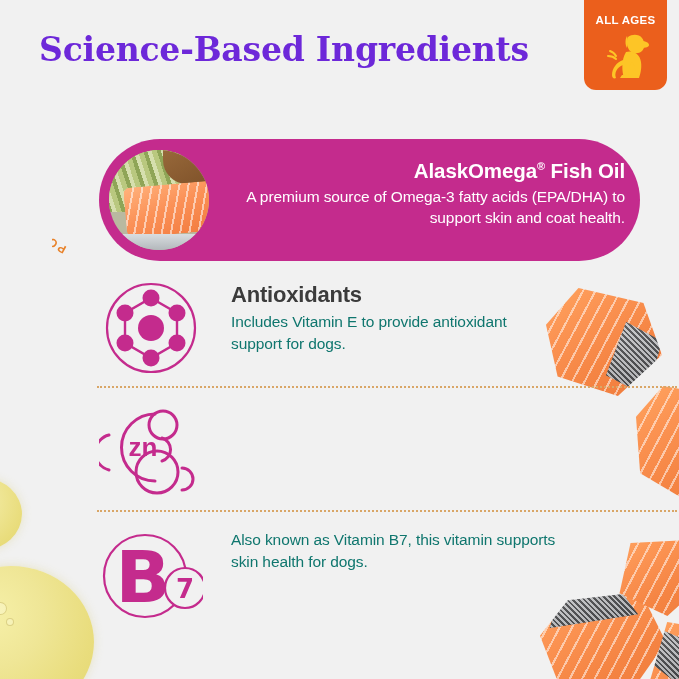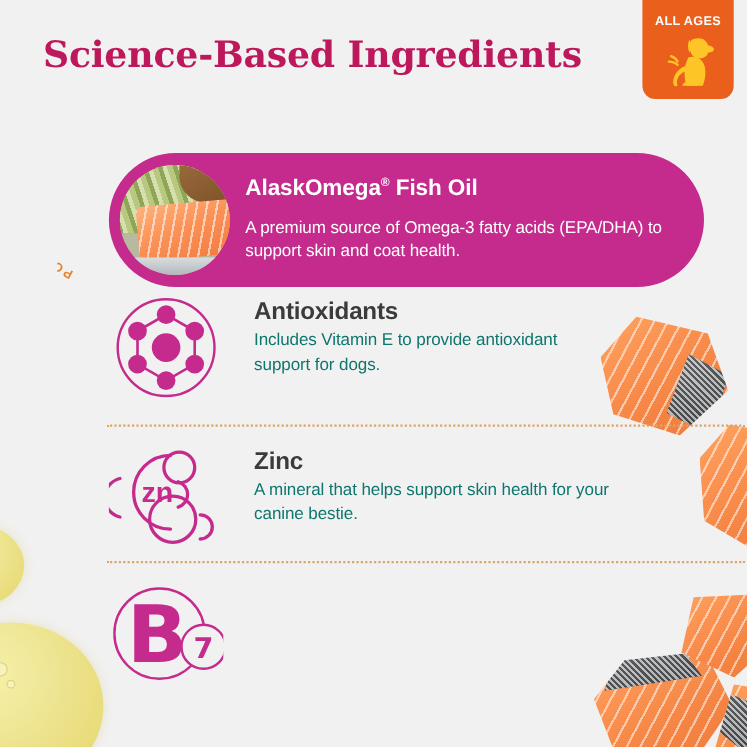--- a/index.html
+++ b/index.html
@@ -68,21 +68,21 @@
       linear-gradient(160deg, #8f9094 0%, #63656a 55%, #45474b 100%);
   }
 
   
   .headline {
     position: absolute;
     left: 0;
     top: 28px;
     width: 568px;
     text-align: center;
-    color: #be185d;
+    color: #6d28d9;
     font-family: "DejaVu Serif", serif;
     font-weight: bold;
     font-size: 33px;
     line-height: 43px;
     letter-spacing: -0.2px;
   }
   .headline .l2 { display: block; }
 
   
   .badge {
@@ -159,38 +159,39 @@
       linear-gradient(160deg, #ffb27c 0%, #fb9157 45%, #f1793c 100%);
   }
   .photo-tray {
     position: absolute;
     left: 8px; bottom: -2px; width: 90px; height: 18px;
     background: linear-gradient(#d9dde0, #aeb3b7);
     border-radius: 3px;
   }
   .feature-copy {
     position: absolute;
-    left: 124px;
+    left: 134px;
     top: 18px;
     width: 392px;
     color: #ffffff;
+    text-align: right;
   }
   .feature-title {
     font-size: 20.5px;
     font-weight: bold;
     line-height: 27px;
     letter-spacing: -0.1px;
   }
   .feature-title sup {
     font-size: 11px;
     vertical-align: super;
     line-height: 0;
   }
   .feature-desc {
-    margin-top: 13px;
+    margin-top: 2px;
     font-size: 15.5px;
     line-height: 21px;
     letter-spacing: -0.1px;
   }
 
   
   .powered {
     position: absolute;
     left: 52px;
     top: 136px;
@@ -205,21 +206,21 @@
     letter-spacing: 1.6px;
   }
 
   
   .row {
     position: absolute;
     left: 0;
     width: 560px;
     height: 104px;
   }
-  .row.r1 { top: 264px; }
+  .row.r1 { top: 276px; }
   .row.r2 { top: 400px; }
   .row.r3 { top: 524px; }
 
   .row-icon {
     position: absolute;
     left: 99px;
     top: 2px;
     width: 104px;
     height: 100px;
   }
@@ -390,32 +391,29 @@
         <path d="M63,36 A 12,12 0 0 1 63,59"></path>
 
         <path d="M83,66 A 11,11 0 0 1 83,88"></path>
 
         <circle cx="64" cy="23" r="14"></circle>
 
         <circle cx="58" cy="70" r="21"></circle>
       </g>
       <text x="44" y="54" text-anchor="middle" font-family="Liberation Sans, sans-serif" font-size="26" font-weight="bold" fill="#c42b8d">zn</text>
     </svg>
-    <div class="row-copy">
-      <div class="row-title">Zinc</div>
-      <div class="row-desc">A mineral that helps support skin health for your canine bestie.</div>
-    </div>
   </div>
 
   <div class="divider d2"></div>
 
   <div class="row r3">
     <svg class="row-icon" viewBox="0 0 104 100">
       <circle cx="46" cy="50" r="41" fill="none" stroke="#c42b8d" stroke-width="2.2"></circle>
       <text x="44" y="76" text-anchor="middle" font-family="DejaVu Sans, sans-serif" font-size="72" font-weight="bold" fill="#c42b8d">B</text>
       <circle cx="86" cy="62" r="20" fill="#f1f1f1" stroke="#c42b8d" stroke-width="2.2"></circle>
       <text x="86" y="72" text-anchor="middle" font-family="DejaVu Sans, sans-serif" font-size="26" font-weight="bold" fill="#c42b8d">7</text>
     </svg>
     <div class="row-copy">
+      <div class="row-desc">Also known as Vitamin B7, this vitamin supports skin health for dogs.</div>
     </div>
   </div>
 
 </div>
 
 </body></html>

